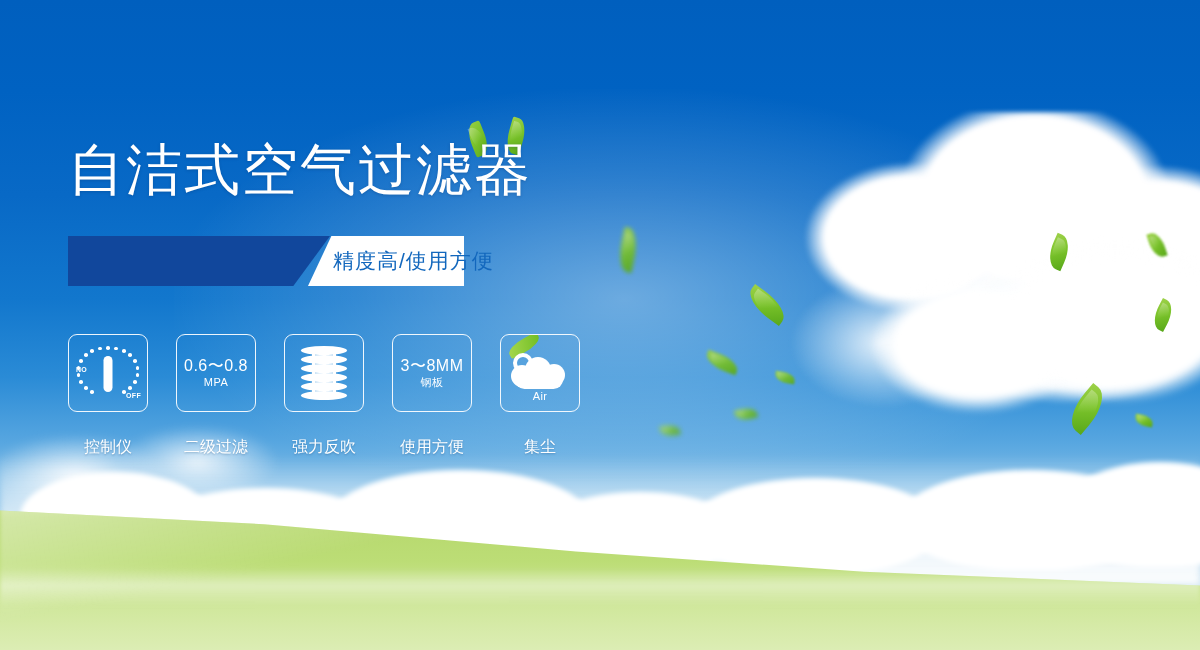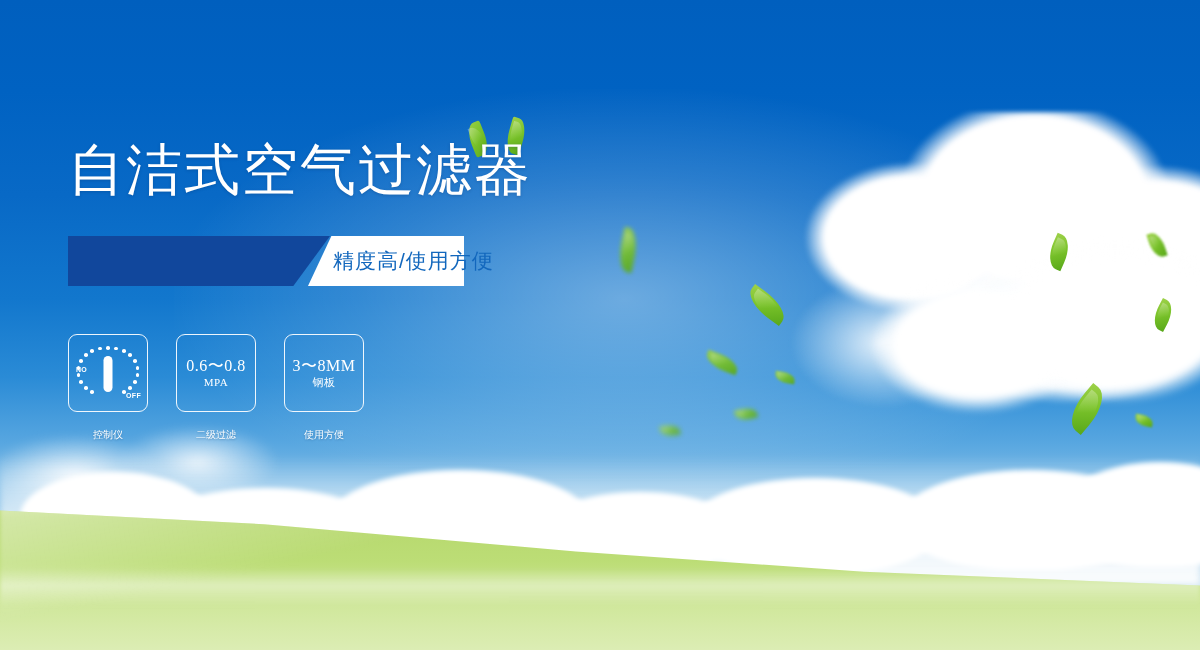--- a/index.html
+++ b/index.html
@@ -123,23 +123,23 @@
 
   
   .features{position:absolute;left:68px;top:334px;display:flex;gap:28px;}
   .feature{width:80px;display:flex;flex-direction:column;align-items:center;}
   .fbox{
     width:80px;height:78px;border:1.5px solid rgba(255,255,255,.92);
     border-radius:9px;position:relative;
     display:flex;align-items:center;justify-content:center;
     box-sizing:border-box;overflow:hidden;
   }
-  .flabel{margin-top:16px;color:#ffffff;font-size:10px;white-space:nowrap;
+  .flabel{margin-top:25px;color:#ffffff;font-size:16px;white-space:nowrap;
     text-shadow:0 1px 2px rgba(0,50,100,.3);}
-  .ftext{color:#fff;text-align:center;line-height:1.18;font-size:16px;letter-spacing:.5px;font-family:Liberation Serif, serif;}
+  .ftext{color:#fff;text-align:center;line-height:1.18;font-size:16px;letter-spacing:.5px;}
   .ftext .l2{display:block;font-size:11px;}
 
   
   .gauge{position:relative;width:62px;height:58px;}
   .gauge .dot{position:absolute;width:3.6px;height:3.6px;border-radius:50%;background:#fff;}
   .gauge .needle{
     position:absolute;left:50%;top:12px;width:9px;height:36px;
     transform:translateX(-50%);background:#fff;border-radius:5px;
   }
   .gauge .g-no{position:absolute;left:-1px;top:22px;font-size:7px;color:#fff;font-weight:bold;letter-spacing:.3px;}
@@ -255,26 +255,56 @@
     <div class="feature">
       <div class="fbox">
         <div class="ftext">
           <span>0.6〜0.8</span>
           <span class="l2">MPA</span>
         </div>
       </div>
       <div class="flabel">二级过滤</div>
     </div>
 
+    <div class="feature">
+      <div class="fbox">
+        <div class="coil">
+          <div class="bar" style="left:11px;"></div>
+          <div class="bar" style="left:21.5px;"></div>
+          <div class="bar" style="left:32px;"></div>
+          <div class="ring" style="top:0px;"></div>
+          <div class="ring" style="top:9px;"></div>
+          <div class="ring" style="top:18px;"></div>
+          <div class="ring" style="top:27px;"></div>
+          <div class="ring" style="top:36px;"></div>
+          <div class="ring" style="top:45px;"></div>
+        </div>
+      </div>
+      <div class="flabel">强力反吹</div>
+    </div>
 
     <div class="feature">
       <div class="fbox">
         <div class="ftext">
           <span>3〜8MM</span>
           <span class="l2">钢板</span>
         </div>
       </div>
       <div class="flabel">使用方便</div>
     </div>
 
+    <div class="feature">
+      <div class="fbox">
+        <div class="airicon">
+          <div class="air-leaf"></div>
+          <div class="swirl"></div>
+          <div class="puff" style="left:2px;bottom:12px;width:22px;height:22px;"></div>
+          <div class="puff" style="left:16px;bottom:16px;width:26px;height:26px;"></div>
+          <div class="puff" style="left:34px;bottom:13px;width:22px;height:22px;"></div>
+          <div class="base"></div>
+          <div class="air-text">Air</div>
+        </div>
+      </div>
+      <div class="flabel">集尘</div>
+    </div>
 
   </div>
 </div>
 
 </body></html>

